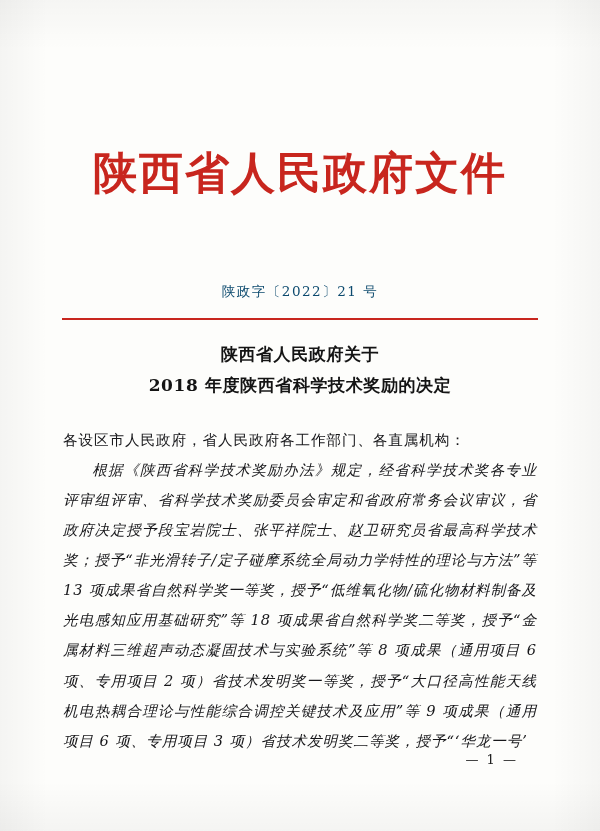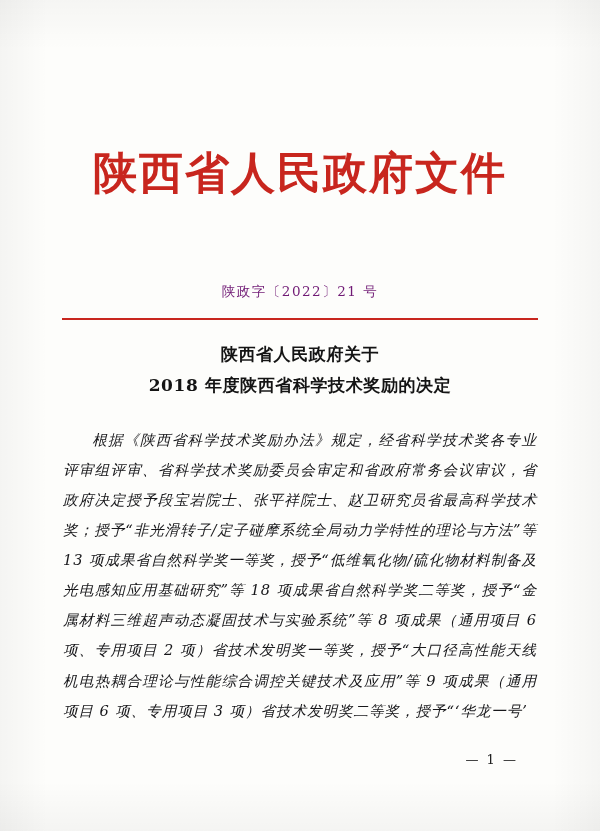--- a/index.html
+++ b/index.html
@@ -53,21 +53,21 @@
     white-space: nowrap;
   }
   .doc-number {
     position: absolute;
     left: 0;
     top: 283px;
     width: 480px;
     text-align: center;
     font-size: 13.5px;
     letter-spacing: 1.5px;
-    color: #701a75;
+    color: #0c4a6e;
     font-family: "DejaVu Serif", "Liberation Serif", serif;
   }
   .red-rule {
     position: absolute;
     left: 2px;
     top: 318px;
     width: 476px;
     height: 2.2px;
     background: #c8261e;
   }
@@ -130,19 +130,20 @@
     <div class="doc-number">陕政字〔2022〕21 号</div>
 
     <div class="red-rule"></div>
 
     <div class="title-block">
       <div class="title-line">陕西省人民政府关于</div>
       <div class="title-line">2018 年度陕西省科学技术奖励的决定</div>
     </div>
 
     <div class="body-block">
+      <p class="body-para">各设区市人民政府，省人民政府各工作部门、各直属机构：</p>
       <p class="body-para indent">根据《陕西省科学技术奖励办法》规定，经省科学技术奖各专业评审组评审、省科学技术奖励委员会审定和省政府常务会议审议，省政府决定授予段宝岩院士、张平祥院士、赵卫研究员省最高科学技术奖；授予“非光滑转子/定子碰摩系统全局动力学特性的理论与方法”等 13 项成果省自然科学奖一等奖，授予“低维氧化物/硫化物材料制备及光电感知应用基础研究”等 18 项成果省自然科学奖二等奖，授予“金属材料三维超声动态凝固技术与实验系统”等 8 项成果（通用项目 6 项、专用项目 2 项）省技术发明奖一等奖，授予“大口径高性能天线机电热耦合理论与性能综合调控关键技术及应用”等 9 项成果（通用项目 6 项、专用项目 3 项）省技术发明奖二等奖，授予“‘华龙一号’</p>
     </div>
 
     <div class="page-footer">— 1 —</div>
 
   </div>
 </div>
 
 </body></html>

